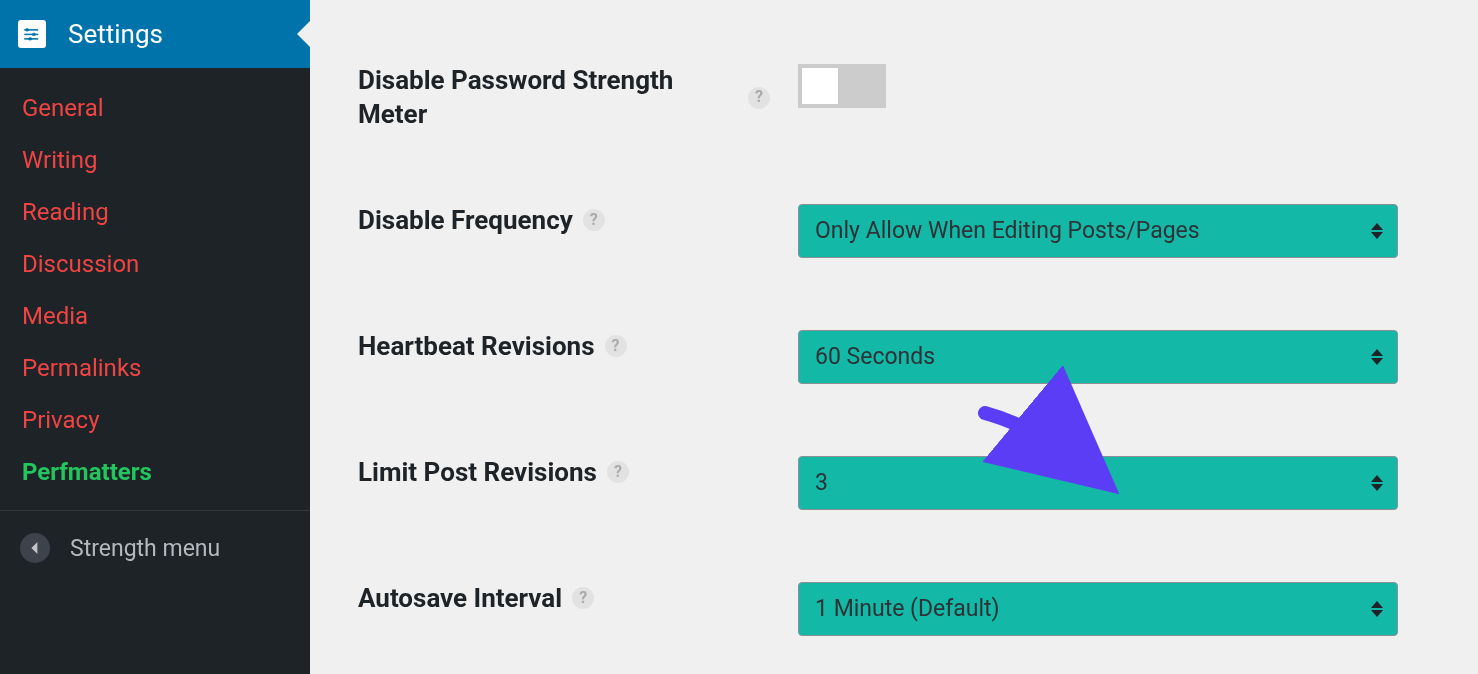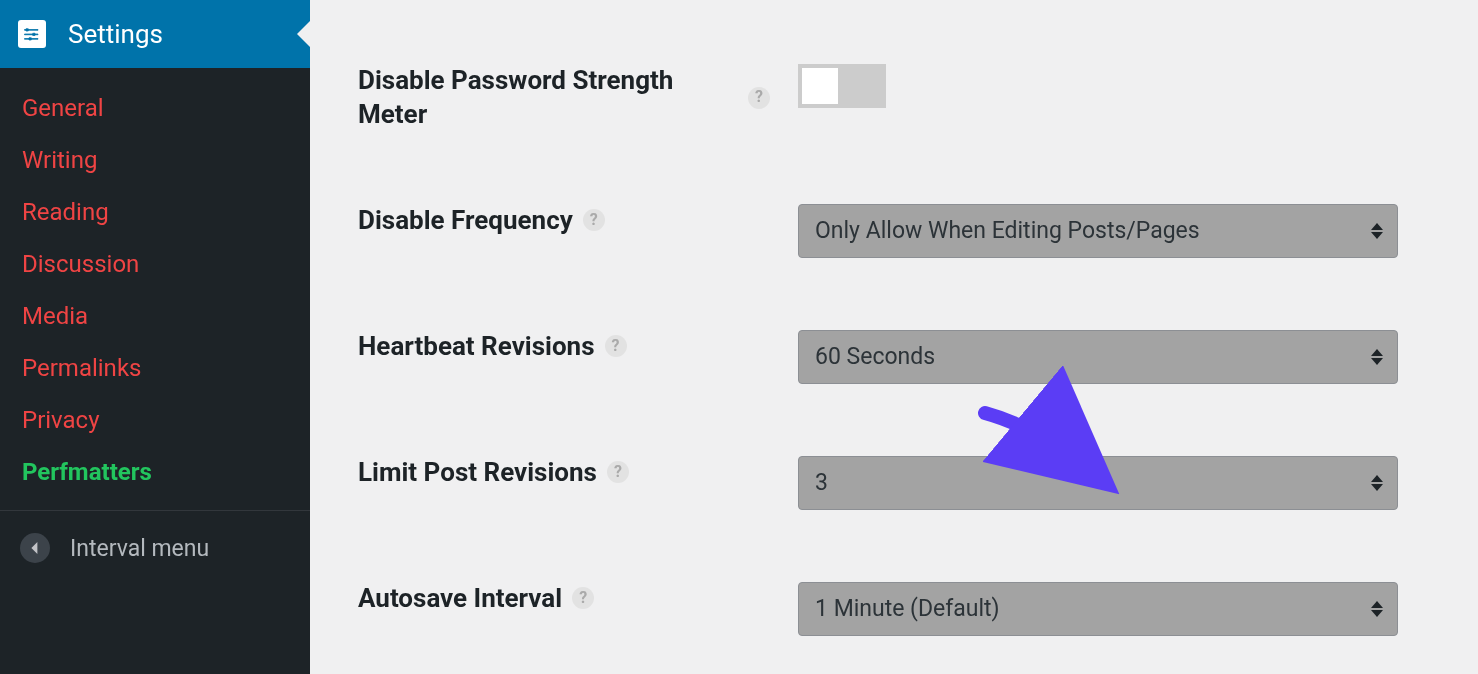--- a/index.html
+++ b/index.html
@@ -107,21 +107,21 @@
   .toggle {
     width:88px;height:44px;background:#ccc;position:relative;cursor:pointer;
   }
   .toggle .knob {
     position:absolute;left:4px;top:4px;width:36px;height:36px;background:#fff;
   }
 
   
   .select {
     position:relative;
-    background:#a3a3a3;border:1px solid #8c8f94;border-radius:4px;
+    background:#14b8a6;border:1px solid #8c8f94;border-radius:4px;
     height:54px;display:flex;align-items:center;padding:0 44px 0 16px;
     font-size:23px;color:#2c3338;cursor:pointer;
   }
   .select .chev {
     position:absolute;right:14px;top:50%;transform:translateY(-50%);
     display:flex;flex-direction:column;gap:2px;
   }
   .select .chev::before,
   .select .chev::after{
     content:"";width:0;height:0;border-left:6px solid transparent;border-right:6px solid transparent;
@@ -162,21 +162,21 @@
     <div class="sidebar-item"><span>Privacy</span></div>
     <div class="sidebar-item active"><span>Perfmatters</span></div>
   </div>
 
   <div class="collapse-row">
     <span class="circ">
       <svg viewBox="0 0 10 10">
           <path d="M7 0L2 5l5 5V0z"></path>
         </svg>
     </span>
-    <span>Interval menu</span>
+    <span>Strength menu</span>
   </div>
   <div class="sidebar-bottom-fill"></div>
 </nav>
 
 <main class="main">
 
   <div class="form-row first">
     <div class="form-label">
       <span style="max-width:380px;display:inline-block;">Disable Password Strength Meter</span>
       <span class="help">?</span>

